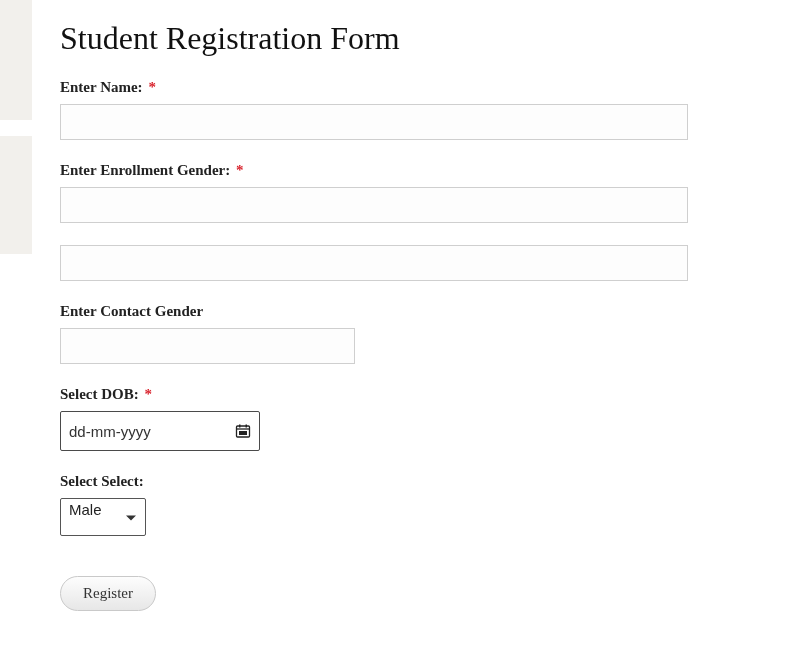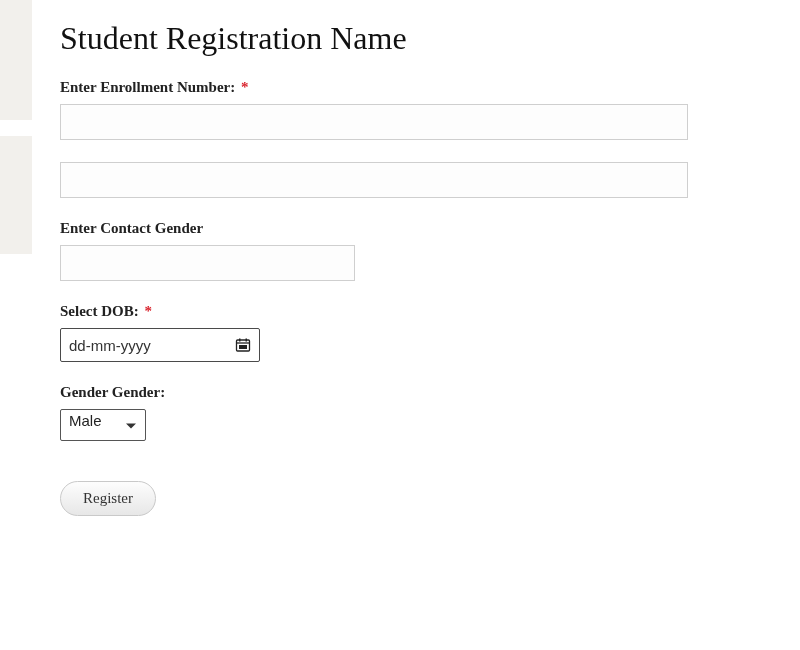--- a/index.html
+++ b/index.html
@@ -61,21 +61,21 @@
       background: #fdfdfd;
       padding: 4px 8px;
       font-size: 15px;
       font-family: inherit;
     }
     .text-input.medium {
       width: 295px;
     }
     .date-input {
       width: 200px;
-      height: 34px;
+      height: 40px;
       border: 1px solid #4a4a4a;
       border-radius: 2px;
       padding: 4px 8px;
       font-size: 15px;
       font-family: Arial, sans-serif;
       background: #fff;
       display: inline-flex;
       align-items: center;
       justify-content: space-between;
       color: #333;
@@ -84,21 +84,21 @@
       width: 16px;
       height: 16px;
       display: inline-block;
     }
     .date-input .cal-icon svg {
       width: 16px;
       height: 16px;
       display: block;
     }
     .select-input {
-      height: 32px;
+      height: 38px;
       border: 1px solid #555;
       border-radius: 2px;
       padding: 2px 26px 2px 8px;
       font-size: 15px;
       font-family: Arial, sans-serif;
       background: #fff;
       appearance: none;
       -webkit-appearance: none;
       position: relative;
       display: inline-block;
@@ -131,26 +131,33 @@
       cursor: pointer;
     }
   </style>
 </head>
 <body>
 
 <div class="side-strip top"></div>
 <div class="side-strip bottom"></div>
 
 <div class="container">
-  <h1 class="page-title">Student Registration Name</h1>
-
-
-  <div class="field">
-    <label class="field-label">
-      <span>Enter Enrollment Number:</span>
+  <h1 class="page-title">Student Registration Form</h1>
+
+  <div class="field">
+    <label class="field-label">
+      <span>Enter Name:</span>
+      <span class="required-mark">*</span>
+    </label>
+    <input type="text" class="text-input" value="" style="">
+  </div>
+
+  <div class="field">
+    <label class="field-label">
+      <span>Enter Enrollment Gender:</span>
       <span class="required-mark">*</span>
     </label>
     <input type="text" class="text-input" value="" style="">
   </div>
 
   <div class="field">
     <input type="text" class="text-input" value="" style="">
   </div>
 
   <div class="field">
@@ -174,21 +181,21 @@
           <rect x="4" y="1.5" width="1.5" height="3" fill="#222"></rect>
           <rect x="10.5" y="1.5" width="1.5" height="3" fill="#222"></rect>
           <rect x="4" y="8" width="8" height="4" fill="#222"></rect>
         </svg>
       </span>
     </div>
   </div>
 
   <div class="field">
     <label class="field-label">
-      <span>Gender Gender:</span>
+      <span>Select Select:</span>
     </label>
     <span class="select-wrap">
       <div class="select-input">
         <span>Male</span>
       </div>
     </span>
   </div>
 
   <button class="register-btn">Register</button>
 </div>

